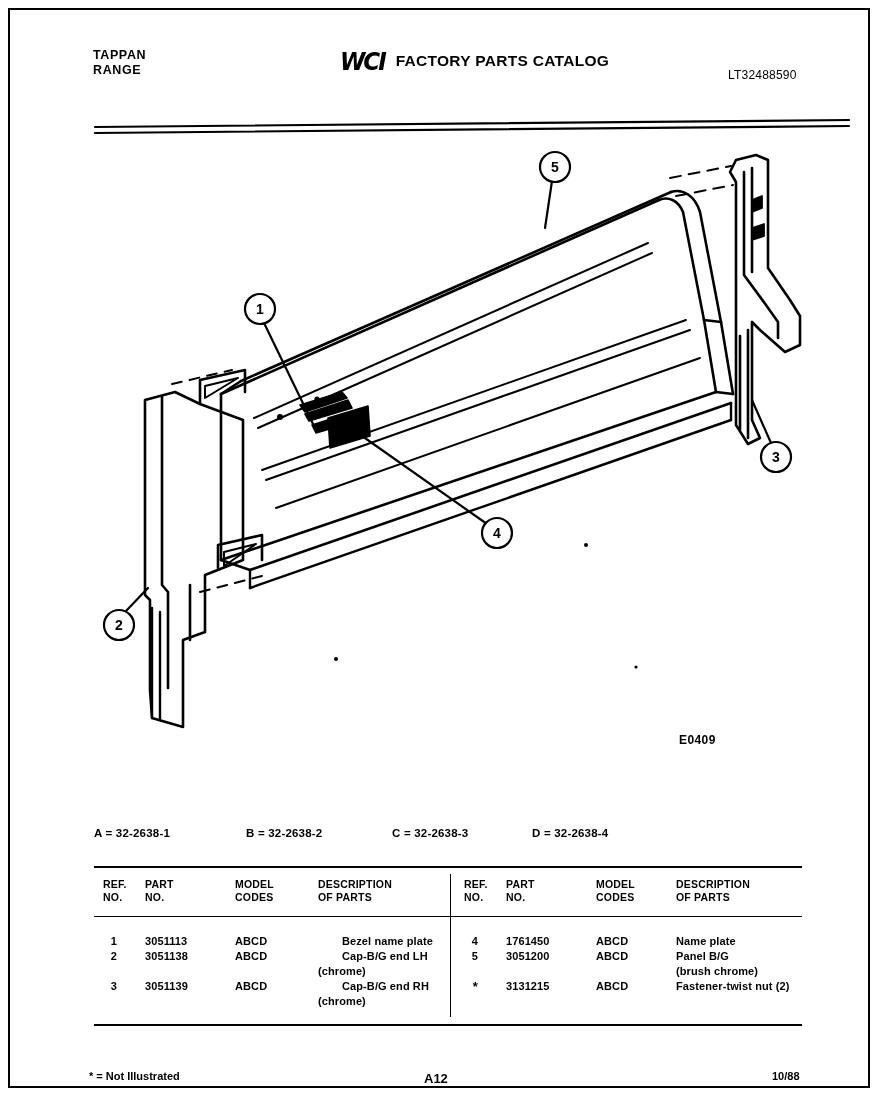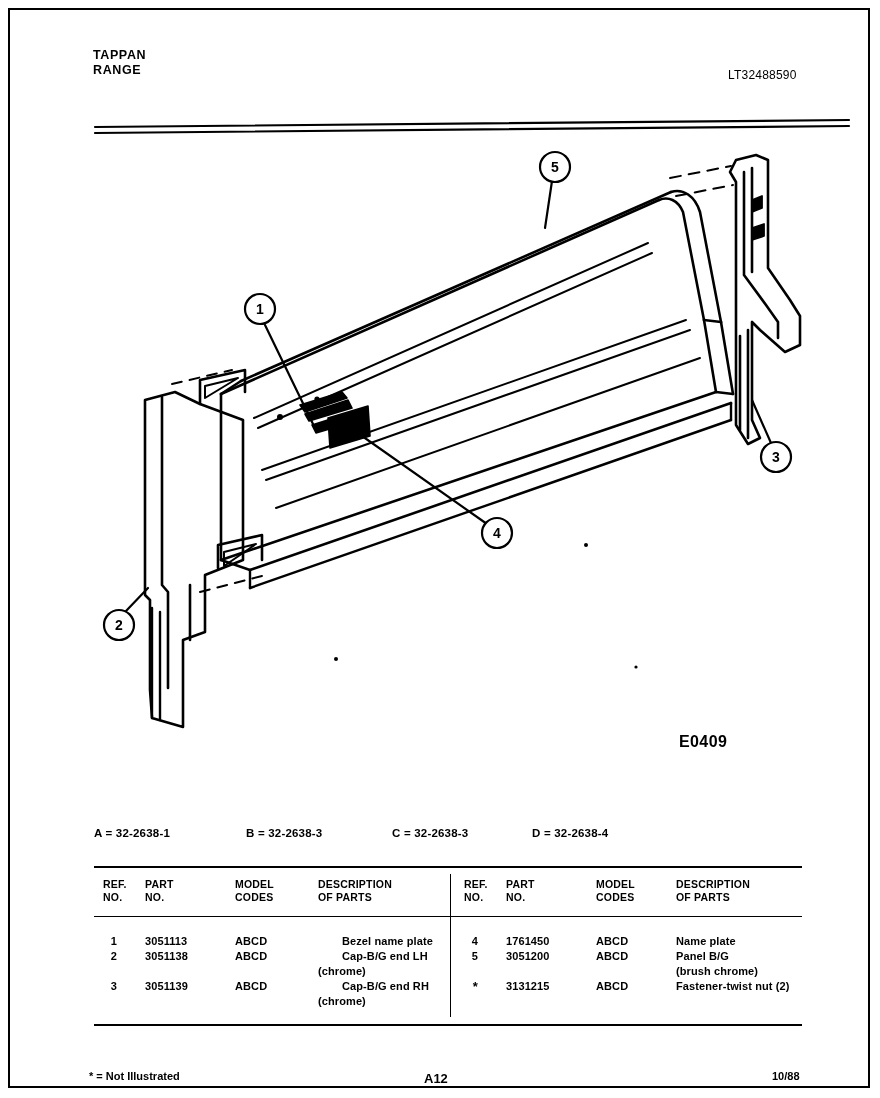--- a/index.html
+++ b/index.html
@@ -82,21 +82,21 @@
     left: 0; top: 0;
     width: 880px;
     height: 1098px;
     pointer-events: none;
   }
   .drawing svg { display: block; }
 
   .ref-code {
     position: absolute;
     left: 679px; top: 733px;
-    font-size: 16px;
+    font-size: 12px;
     font-weight: bold;
     letter-spacing: 0.4px;
   }
 
   
   .model-legend {
     position: absolute;
     left: 0; top: 827px;
     width: 880px;
     height: 20px;
@@ -238,20 +238,24 @@
 <body>
 
 <div class="page-frame"></div>
 
 <div class="header">
   <div class="brand">
     <div>TAPPAN</div>
     <div>RANGE</div>
   </div>
 
+  <div class="catalog-title-wrap">
+    <span class="wci-logo">WCI</span>
+    <span class="catalog-title">FACTORY PARTS CATALOG</span>
+  </div>
 </div>
 <div class="catalog-number">LT32488590</div>
 
 <div class="drawing">
 <svg width="880" height="1098" viewBox="0 0 880 1098" xmlns="http://www.w3.org/2000/svg" fill="none" stroke="#000" stroke-linecap="round" stroke-linejoin="round">
 
   <g stroke-width="2.2">
     <path d="M95 127 L849 120"></path>
     <path d="M95 133 L849 126"></path>
   </g>
@@ -405,21 +409,21 @@
     <text x="497" y="538">4</text>
     <text x="555" y="172">5</text>
   </g>
 </svg>
 </div>
 
 <div class="ref-code">E0409</div>
 
 <div class="model-legend">
   <span class="ml0">A = 32-2638-1</span>
-  <span class="ml1">B = 32-2638-3</span>
+  <span class="ml1">B = 32-2638-2</span>
   <span class="ml2">C = 32-2638-3</span>
   <span class="ml3">D = 32-2638-4</span>
 </div>
 
 <div class="table-area">
   <div class="rule-top"></div>
   <div class="rule-head"></div>
   <div class="rule-bottom"></div>
   <div class="col-divider"></div>
 

